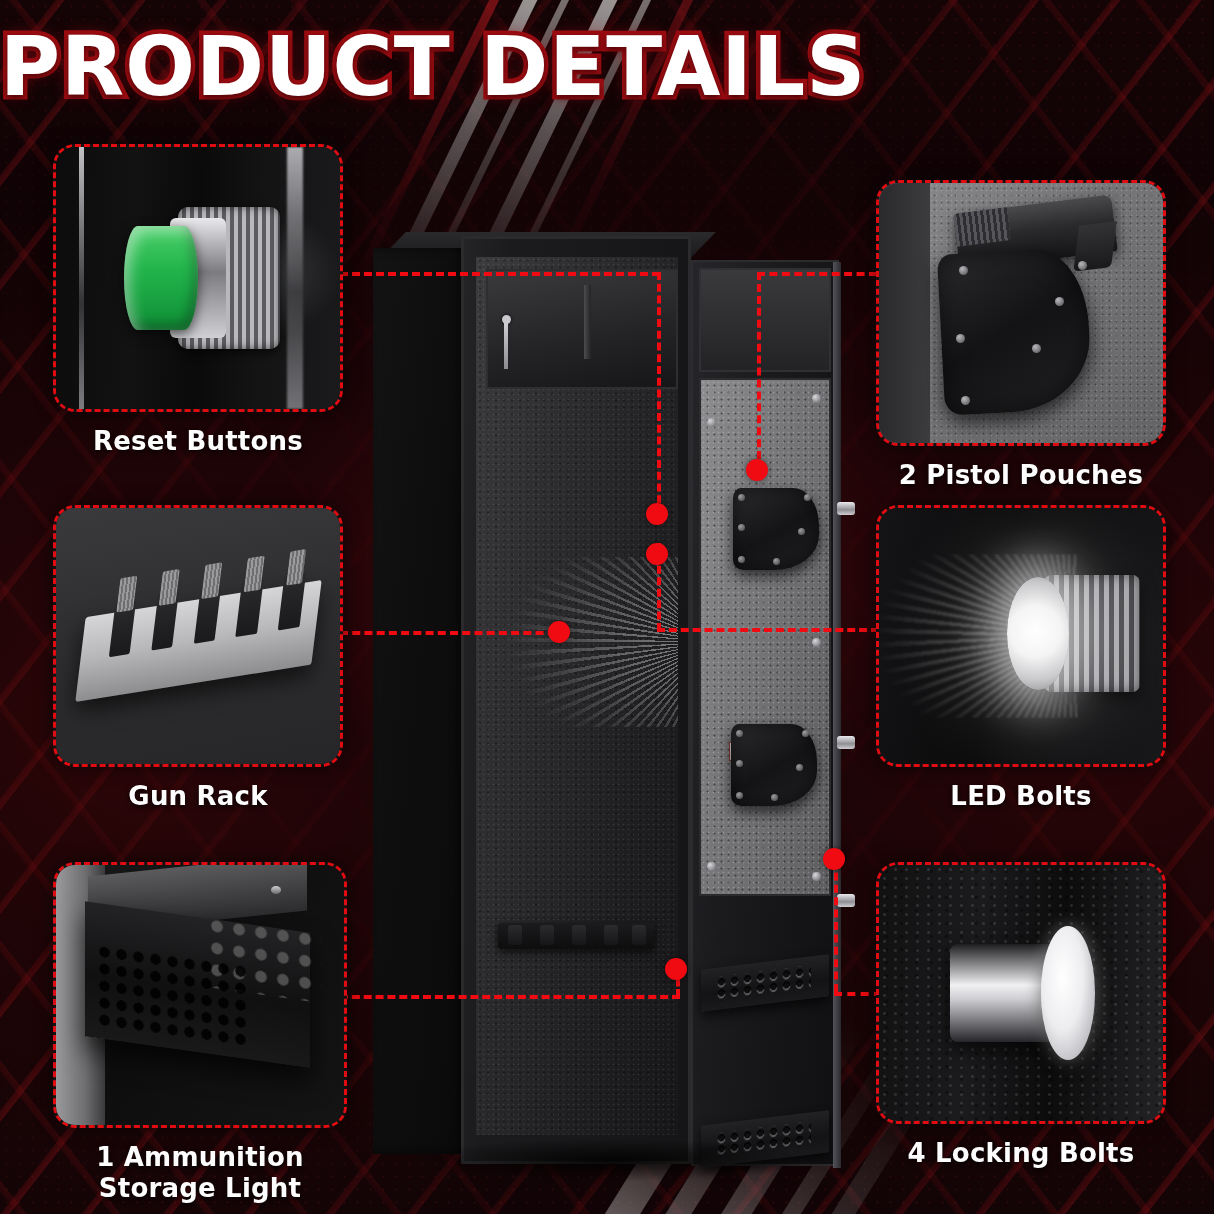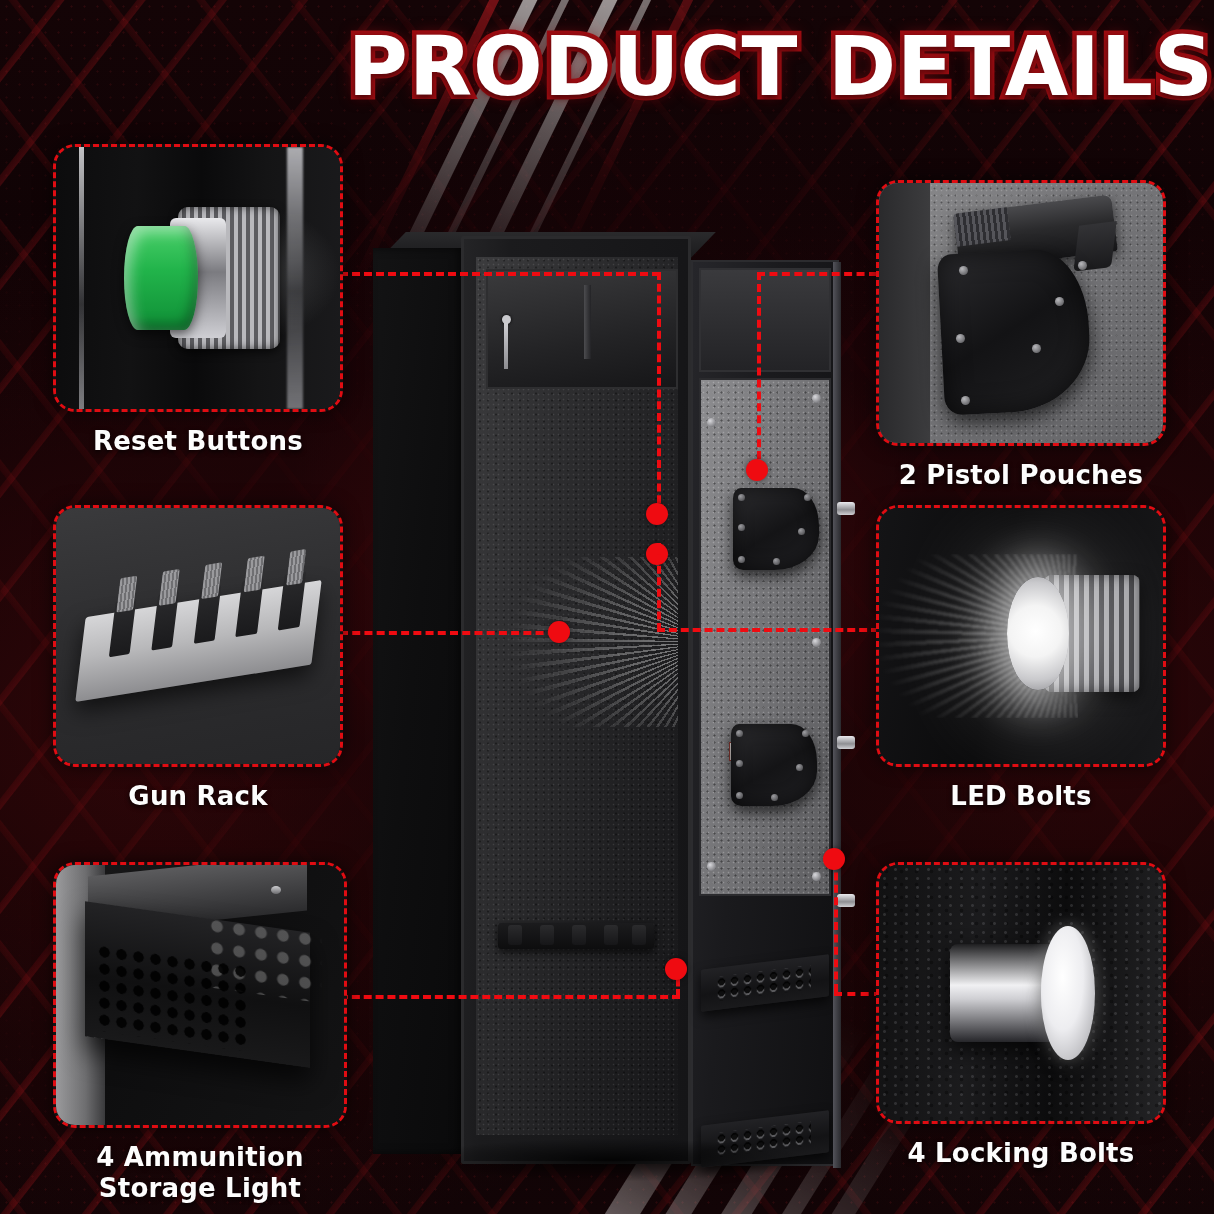--- a/index.html
+++ b/index.html
@@ -49,21 +49,21 @@
     transform:rotate(26deg); filter:blur(.4px); }
   .streak.thin { width:7px; opacity:.75; }
   .streak.red { background:linear-gradient(180deg, rgba(190,28,34,0.9), rgba(120,16,20,0.25) 70%, rgba(0,0,0,0)); width:9px; }
   
   .rays { position:absolute; left:560px; bottom:-60px; width:560px; height:280px; }
   .ray { position:absolute; bottom:0; width:30px; height:300px; transform-origin:bottom center;
     background:linear-gradient(0deg, rgba(224,220,218,0.55), rgba(150,140,140,0.18) 55%, rgba(0,0,0,0));
     transform:rotate(32deg); border-radius:4px; filter:blur(.6px); }
 
   
-  .title-wrap { position:absolute; left:0; top:24px; width:1214px; text-align:right; }
+  .title-wrap { position:absolute; left:0; top:24px; width:1214px; text-align:left; }
   .title {
     display:inline-block;
     font-family:"DejaVu Sans", sans-serif;
     font-weight:bold; font-size:82px; letter-spacing:1px; line-height:1.05;
     color:#ffffff;
     -webkit-text-stroke:9px #9d0d12;
     paint-order: stroke fill;
     text-shadow: 0 0 16px rgba(150,12,18,0.75), 0 3px 6px rgba(0,0,0,0.7);
   }
 
@@ -452,21 +452,21 @@
       <div class="photo ph-ammo">
         <div class="wallL"></div>
         <div class="panel"></div>
         <div class="screw"></div>
         <div class="basket"></div>
         <div class="ammo"></div>
         <div class="holes"></div>
       </div>
     </div>
     <div class="clabel">
-      <div>4 Ammunition</div>
+      <div>1 Ammunition</div>
       <div>Storage Light</div>
     </div>
   </div>
 
   <div class="callout" style="left:876px; top:144px; width:290px;margin-top:36px;">
     <div class="cbox" style="height:266px;">
       <div class="photo ph-pouch">
         <div class="carpet"></div>
         <div class="edgeL"></div>
         <div class="gun">

